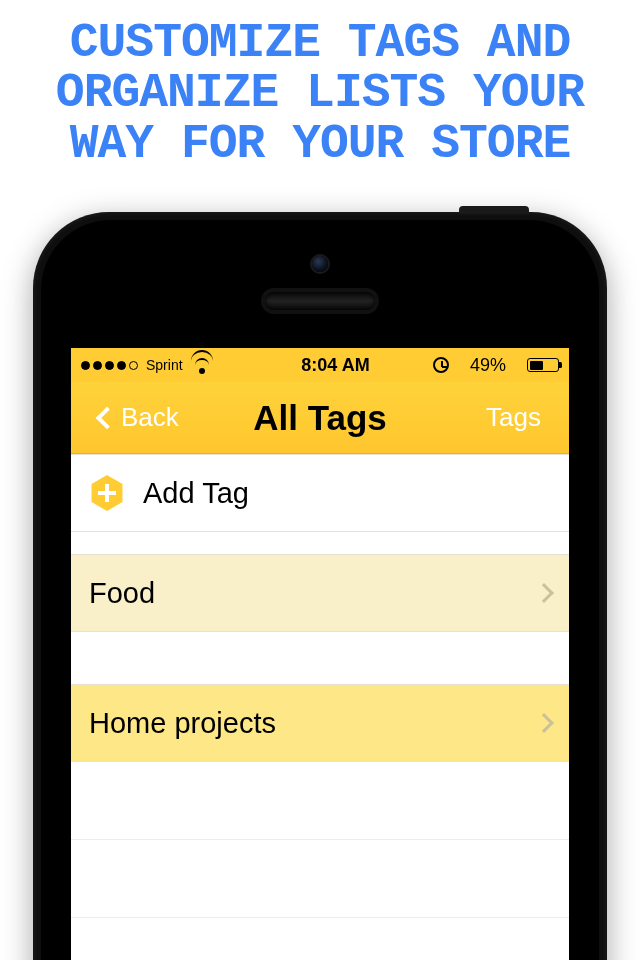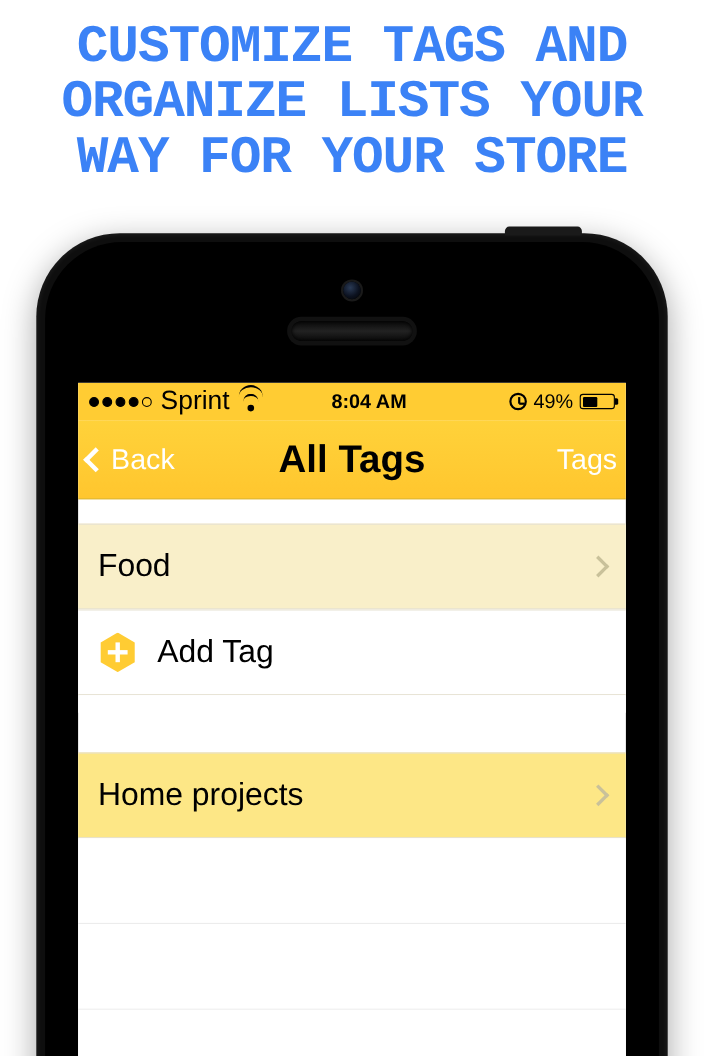--- a/index.html
+++ b/index.html
@@ -101,41 +101,41 @@
     display: inline-flex;
     gap: 3px;
     align-items: center;
   }
   .signal .dot {
     width: 9px; height: 9px; border-radius: 50%;
     border: 1.4px solid #000;
     background: #000;
   }
   .signal .dot.empty { background: transparent; }
-  .carrier { font-size: 24px; }
+  .carrier { font-size: 14px; }
   .wifi-icon { position: relative; width: 22px; height: 18px; }
   .wifi-icon .arc {
     position:absolute; left:50%; bottom:2px;
     border: 2px solid #000; border-bottom:none; border-left:none; border-right:none;
     border-radius: 50%;
     transform: translateX(-50%);
   }
   .wifi-icon .a1 { width: 6px; height: 6px; background:#000; border-radius:50%; border:none; bottom:0;}
   .wifi-icon .a2 { width: 14px; height: 14px; border-width:2.5px;}
   .wifi-icon .a3 { width: 22px; height: 22px; border-width:2.5px;}
 
   .status-center {
     position:absolute; left:15px; right:0; text-align:center;
     font-weight:600;
     pointer-events:none;
     padding-left:16px;
   }
   .status-right {
     margin-left:auto;
-    display:flex; align-items:center; gap:6px;
+    display:flex; align-items:center; gap:21px;
   }
   .alarm-icon {
     width: 16px; height: 16px; border: 2px solid #000; border-radius: 50%;
     position: relative;
   }
   .alarm-icon:before, .alarm-icon:after {
     content:""; position:absolute; background:#000;
   }
   .alarm-icon:before { width:2px; height:6px; left:6px; top:2px; }
   .alarm-icon:after { width:5px; height:2px; left:7px; top:7px; }
@@ -153,21 +153,21 @@
     background:#000; border-radius:1px;
   }
 
   
   .navbar {
     height: 72px;
     background: linear-gradient(#FFD23A, #FFC62E);
     border-bottom: 1px solid rgba(0,0,0,0.12);
     display:flex; align-items:center;
     position:relative;
-    padding: 0 8px;
+    padding: 0 28px;
     gap: 24px;
   }
   .nav-back {
     display:flex; align-items:center;
     color:#fff;
     font-size: 26px;
     font-weight:400;
   }
   .chev-left {
     display:inline-block;
@@ -276,28 +276,28 @@
       <div class="navbar">
         <div class="nav-back">
           <span class="chev-left"></span>
           <span>Back</span>
         </div>
         <div class="nav-title">All Tags</div>
         <div class="nav-edit">Tags</div>
       </div>
 
       <div class="rows">
+        <div class="row addtag">
+          <span class="hex"></span>
+          <span>Add Tag</span>
+        </div>
+
         <div class="row tag shade0">
           <span>Food</span>
           <span class="chev-right"></span>
-        </div>
-
-        <div class="row addtag">
-          <span class="hex"></span>
-          <span>Add Tag</span>
         </div>
         <div class="gap"></div>
         <div class="row tag shade1">
           <span>Home projects</span>
           <span class="chev-right"></span>
         </div>
 
         <div class="row blank"></div>
         <div class="row blank"></div>
         <div class="row blank"></div>

